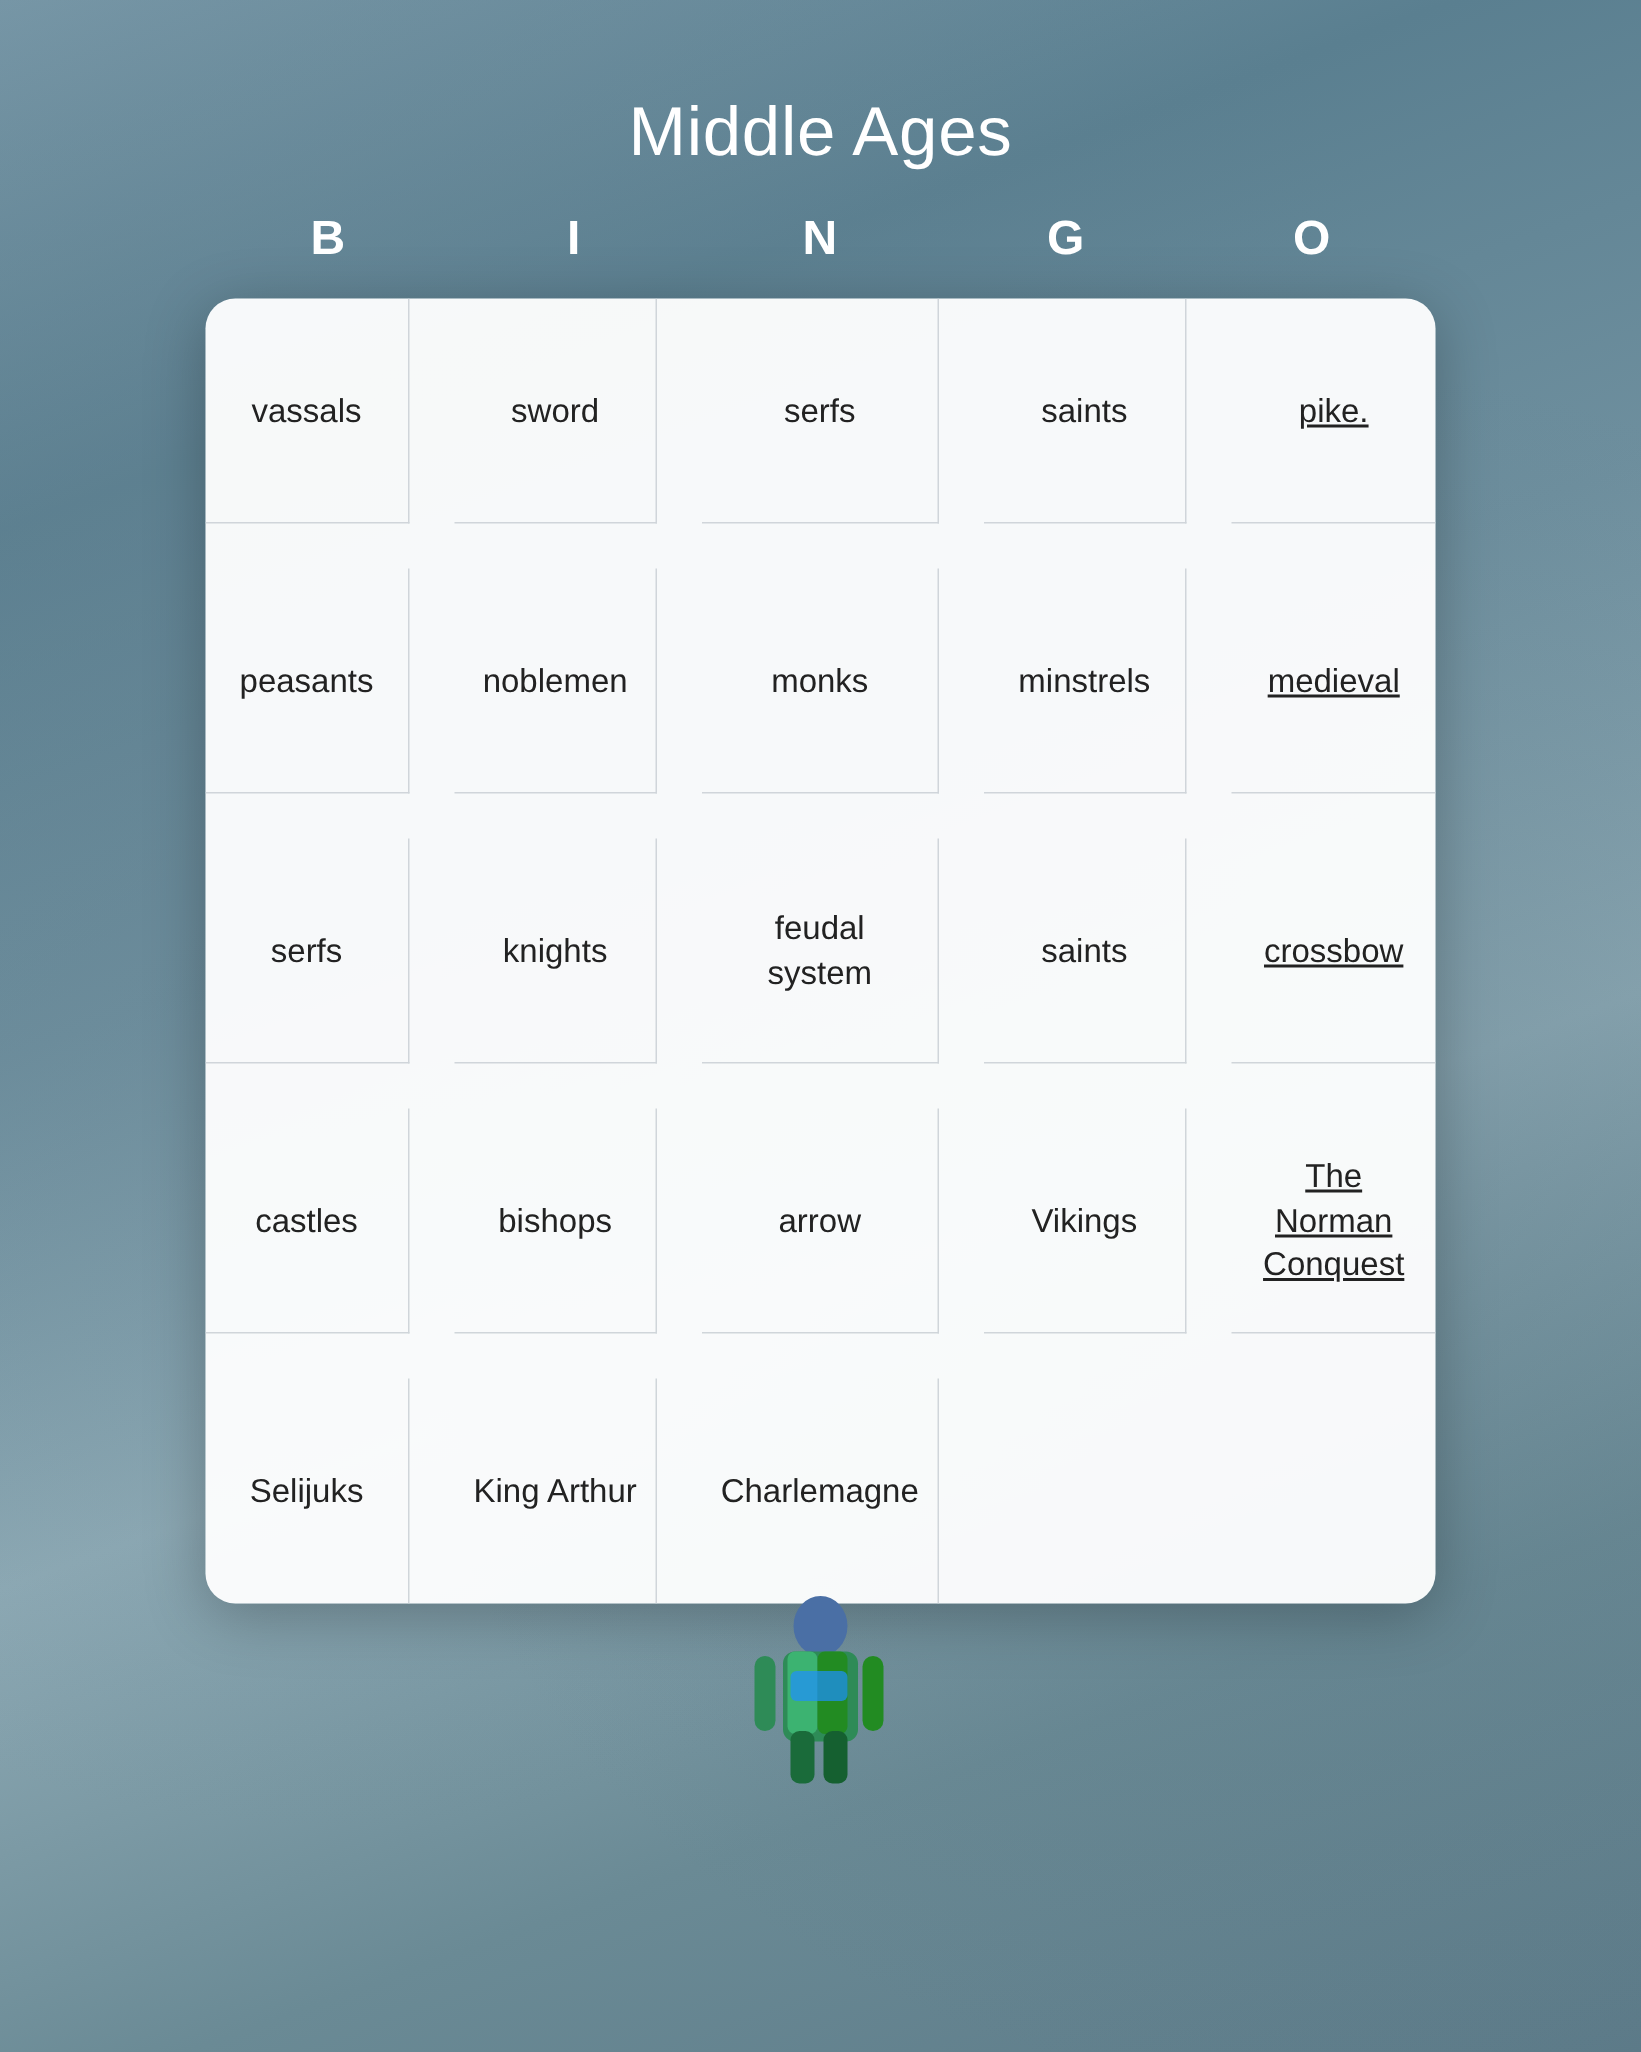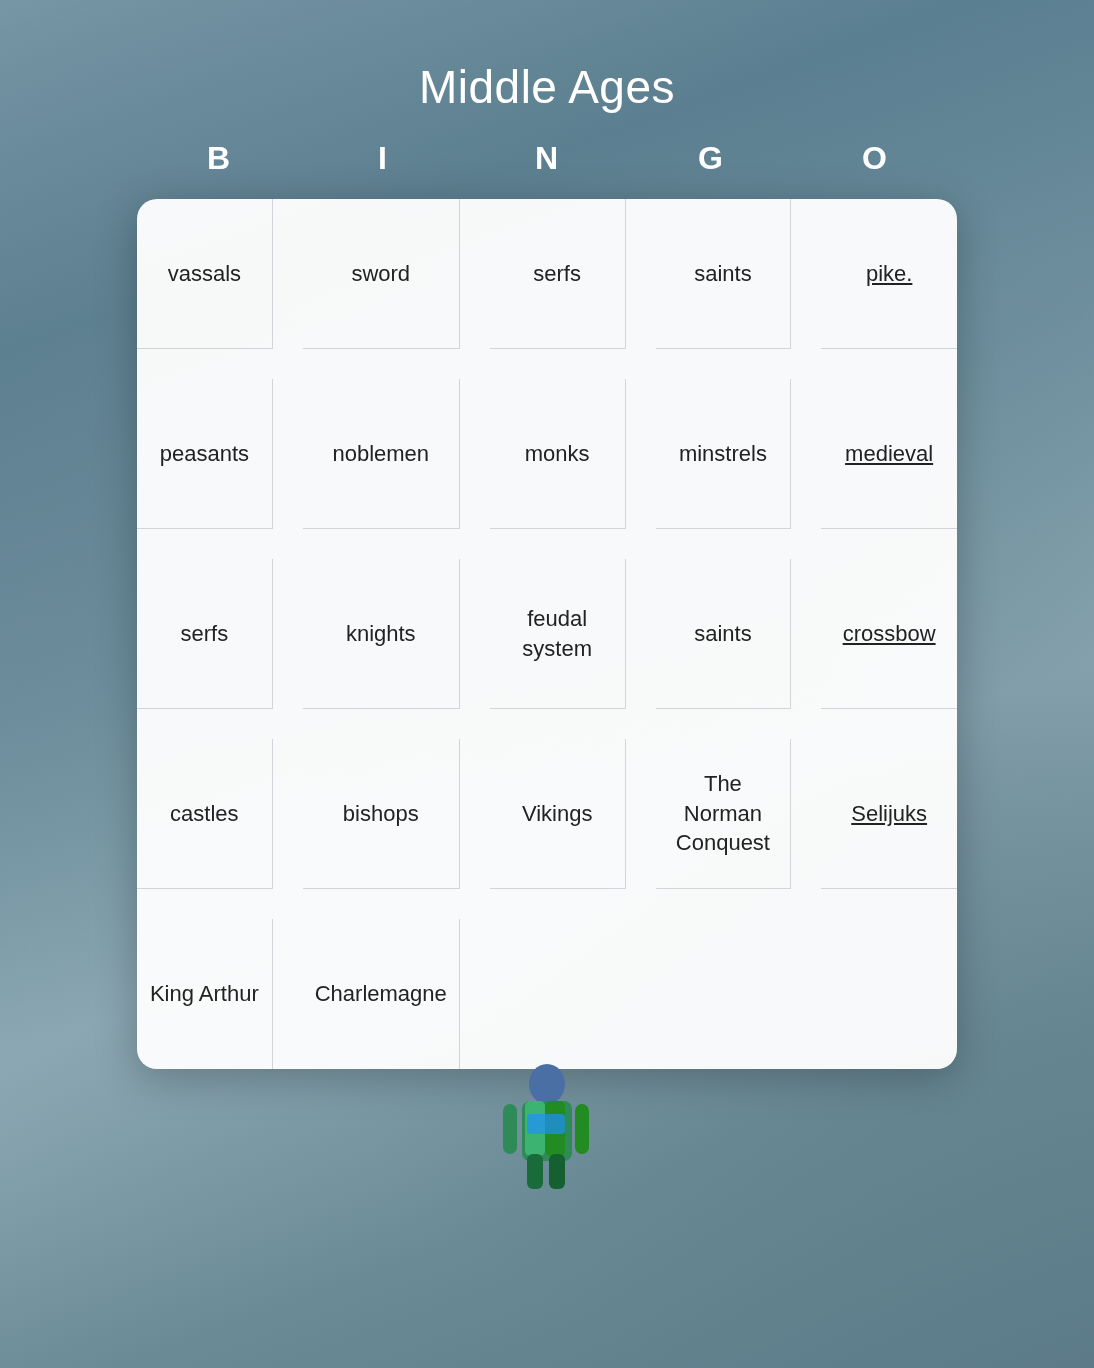--- a/index.html
+++ b/index.html
@@ -146,20 +146,21 @@
         <div class="bingo-cell">monks</div>
         <div class="bingo-cell">minstrels</div>
         <div class="bingo-cell">medieval</div>
         <div class="bingo-cell">serfs</div>
         <div class="bingo-cell">knights</div>
         <div class="bingo-cell">feudal system</div>
         <div class="bingo-cell">saints</div>
         <div class="bingo-cell">crossbow</div>
         <div class="bingo-cell">castles</div>
         <div class="bingo-cell">bishops</div>
+        <div class="bingo-cell">arrow</div>
         <div class="bingo-cell">Vikings</div>
         <div class="bingo-cell">The Norman Conquest</div>
         <div class="bingo-cell">Selijuks</div>
         <div class="bingo-cell">King Arthur</div>
         <div class="bingo-cell">Charlemagne</div>
       </div>
   </div>
 
   <div class="bottom-figure">
     <svg class="figure-shape" viewBox="0 0 160 140" xmlns="http://www.w3.org/2000/svg">

